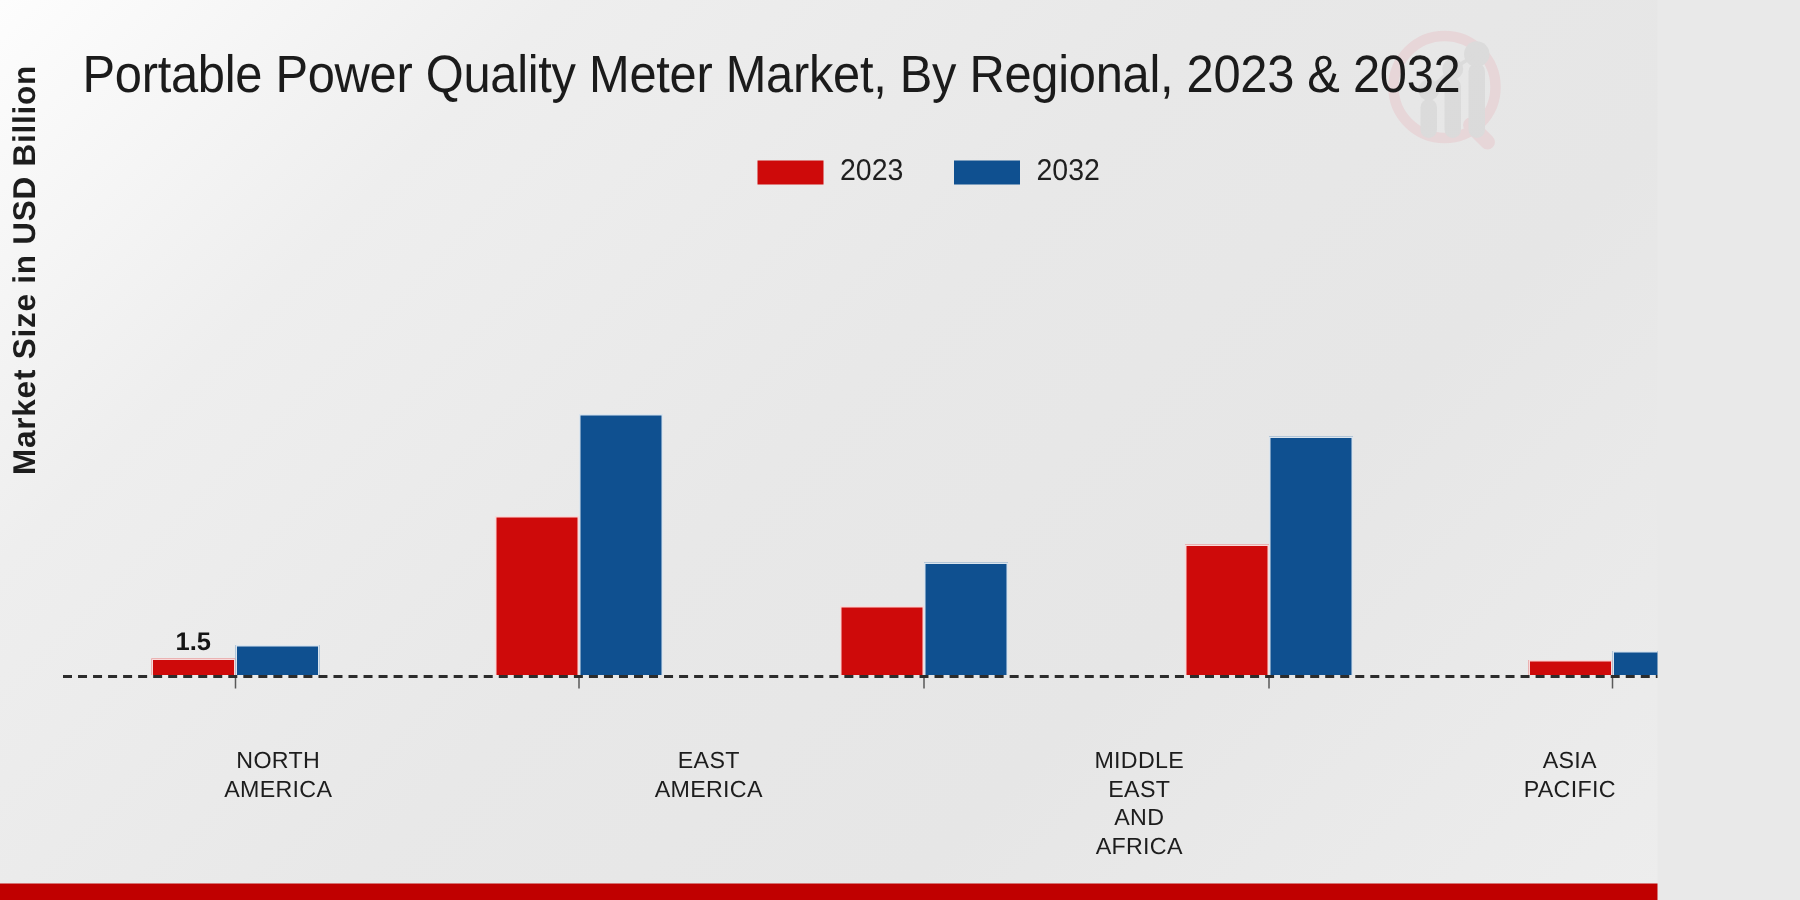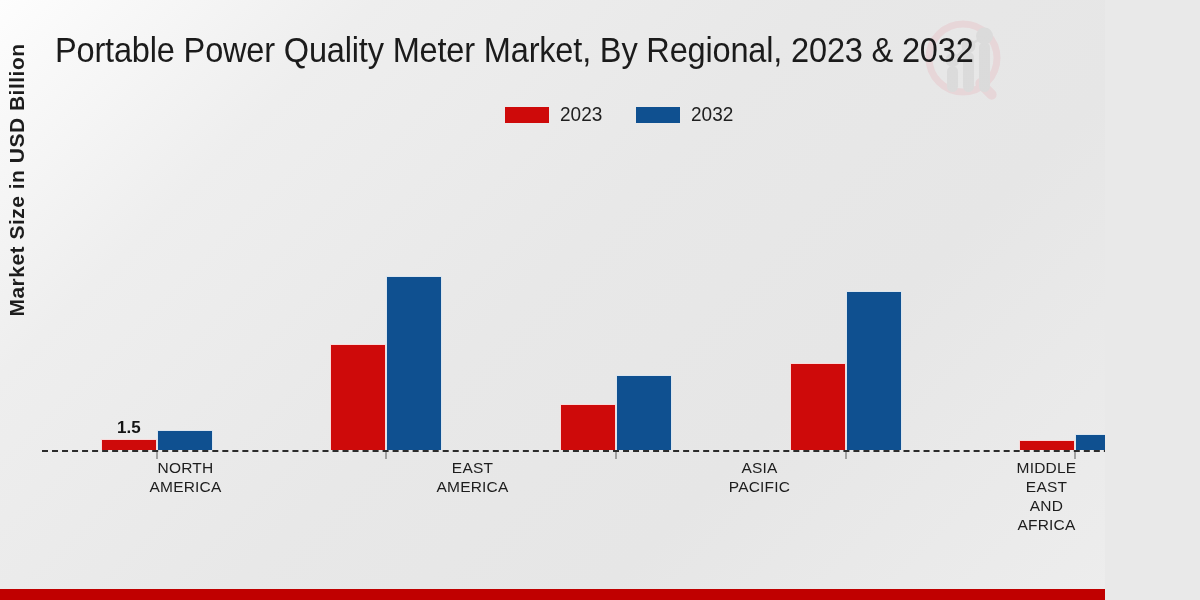--- a/index.html
+++ b/index.html
@@ -184,20 +184,21 @@
   }
   .cat {
     flex: 1 1 0;
     text-align: center;
     font-size: 15.5px;
     line-height: 19px;
     color: #1d1d1d;
     font-family: "Liberation Sans", sans-serif;
     letter-spacing: 0.2px;
     white-space: pre-line;
+    margin-top: 40px;
   }
 
   
   .bottom-stripe {
     position: absolute;
     left: 0;
     bottom: 0;
     width: 1200px;
     height: 11px;
     background: #c00000;
@@ -279,23 +280,23 @@
         </div>
       </div>
     <div class="baseline"></div>
   </div>
 
   <div class="cats" id="cats">
       <div class="cat">NORTH
 AMERICA</div>
       <div class="cat">EAST
 AMERICA</div>
-      <div class="cat">ASIA
-PACIFIC</div>
       <div class="cat">MIDDLE
 EAST
 AND
 AFRICA</div>
+      <div class="cat">ASIA
+PACIFIC</div>
     </div>
 
   <div class="bottom-stripe"></div>
 
 </div>
 
 </body></html>

